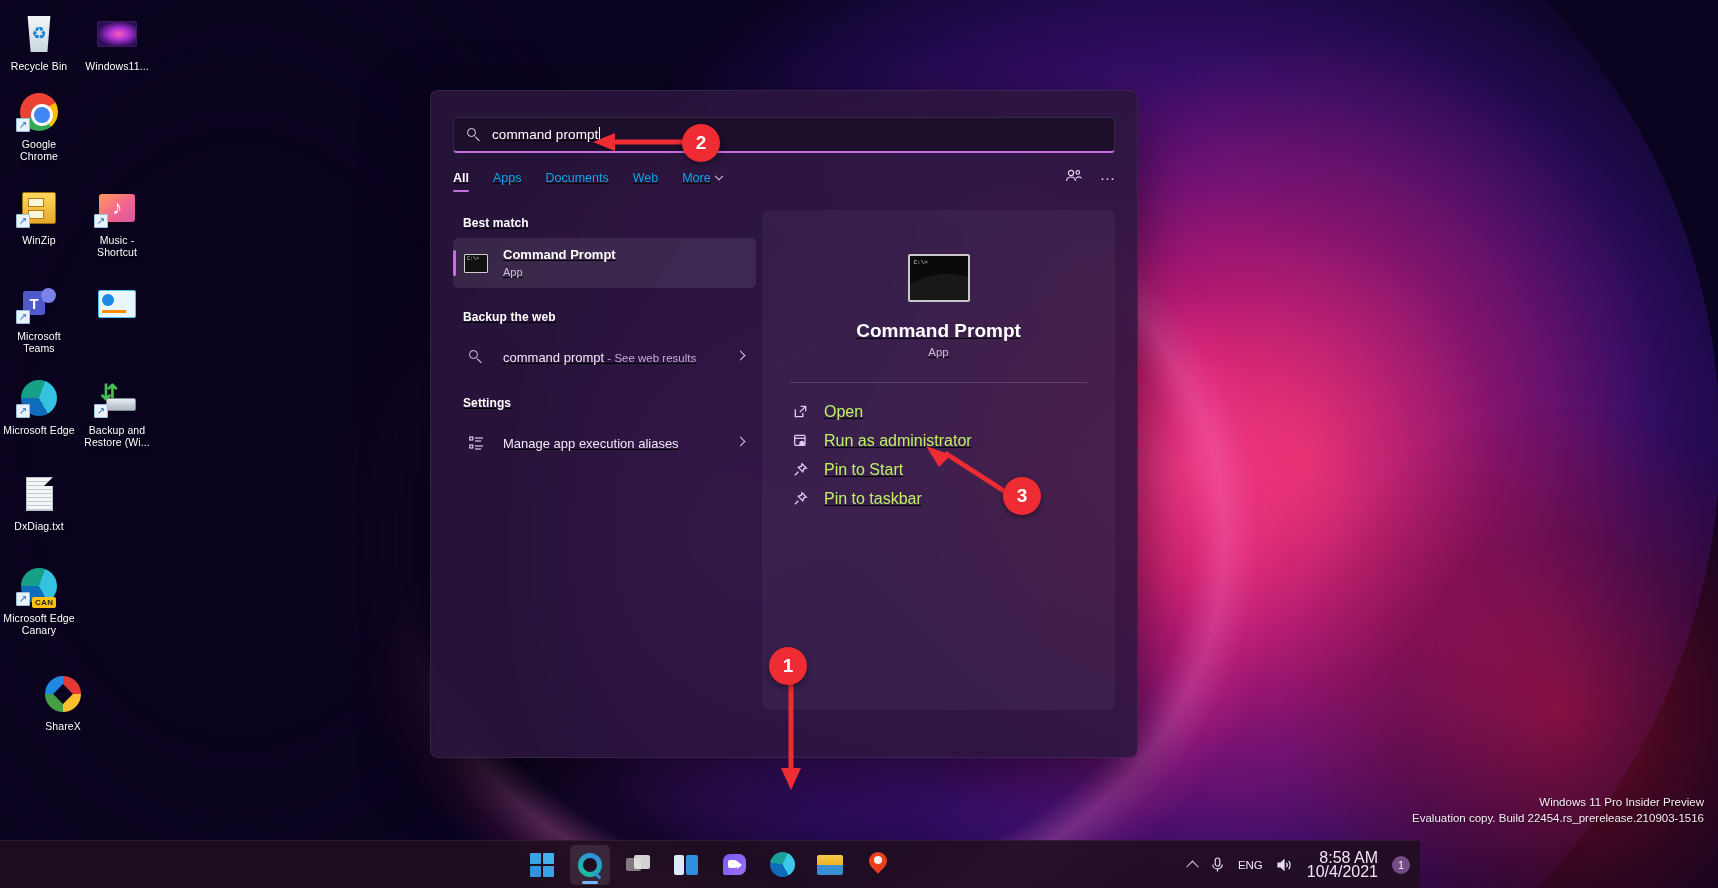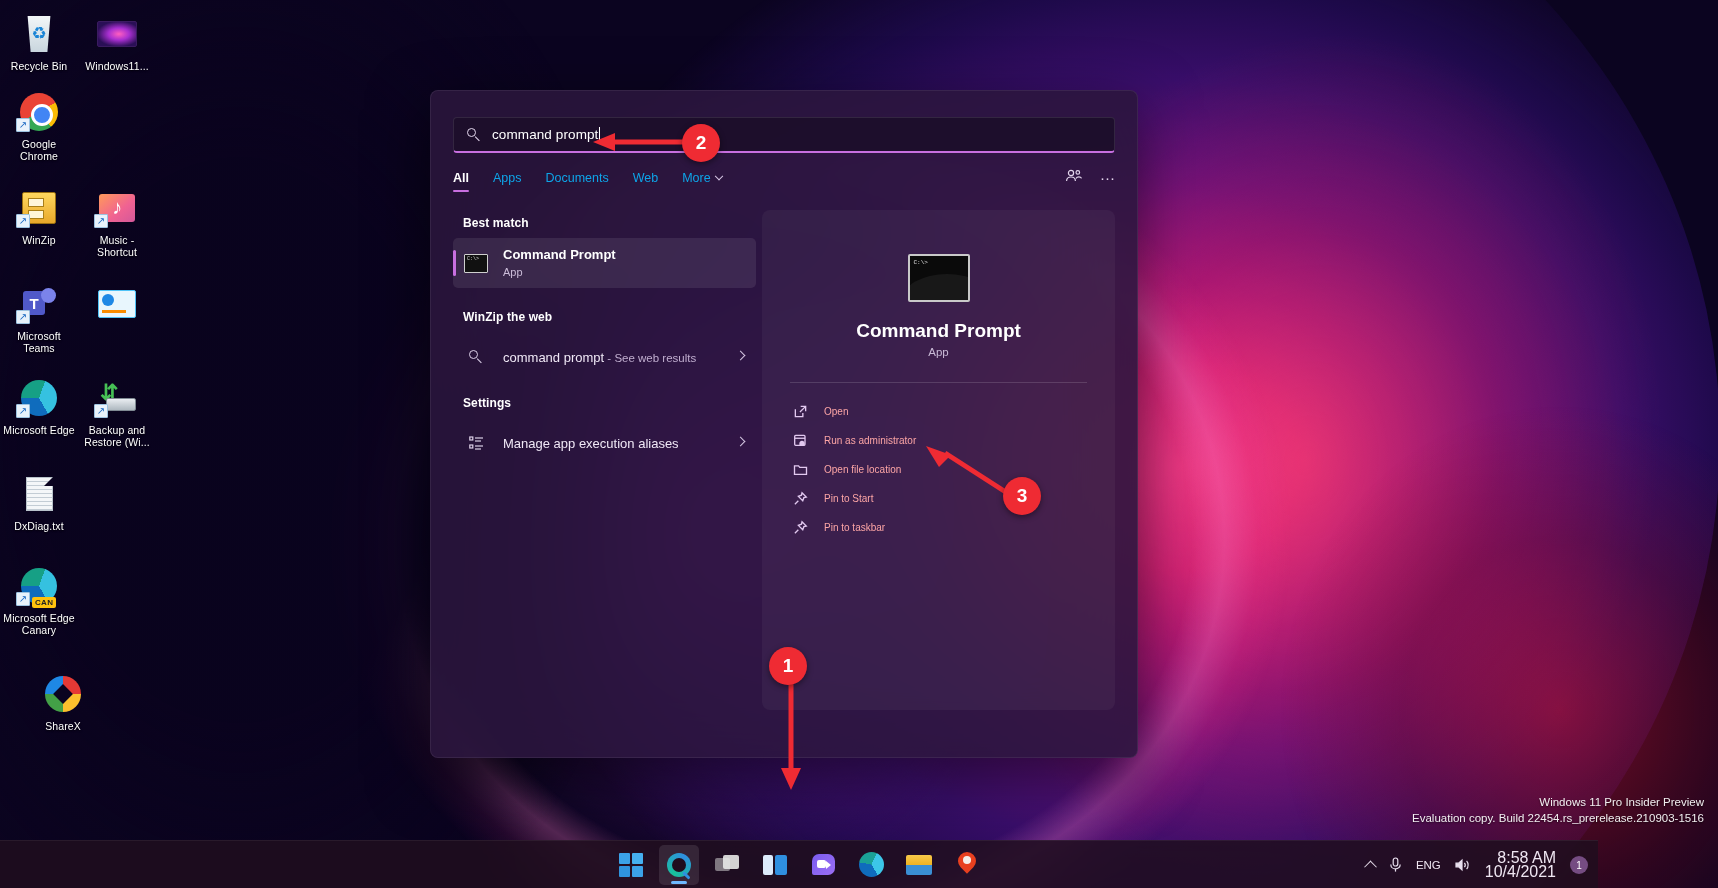--- a/index.html
+++ b/index.html
@@ -206,20 +206,21 @@
   
   #search-panel {
     position: absolute; left: 430px; top: 90px;
     width: 708px; height: 668px;
     background: rgba(42,22,60,.88);
     backdrop-filter: blur(36px);
     border-radius: 8px;
     border: 1px solid rgba(255,255,255,.07);
     box-shadow: 0 18px 60px rgba(0,0,0,.55);
     overflow: hidden;
+    text-decoration: underline;
   }
   #search-box-wrap { padding: 26px 22px 0 22px; }
   #search-box {
     height: 36px; background: rgba(28,14,42,.92);
     border: 1px solid rgba(255,255,255,.10);
     border-bottom: 2px solid #c86fe0;
     border-radius: 4px;
     display: flex; align-items: center; padding: 0 12px;
   }
   #search-icon-magnifier {
@@ -354,21 +355,21 @@
   #action-list { margin-top: 14px; padding: 0 22px; }
   .action-row {
     display:flex; align-items:center; height: 29px;
     border-radius:4px; padding-left: 6px;
   }
   .action-icon {
     width: 20px; height: 20px; margin-right: 14px;
     display:flex; align-items:center; justify-content:center;
     color:#dfc9ec; font-size:13px; flex:0 0 auto;
   }
-  .action-label { font-size: 10px; color:#fca5a5; }
+  .action-label { font-size: 16px; color:#bef264; }
 
   svg.aic { width:15px; height:15px; stroke:#e2c9f0; fill:none; stroke-width:1.4; }
 
   
   .anno-badge {
     position:absolute; width:38px; height:38px; border-radius:50%;
     background:#ef2b33; color:#fff; font-size:19px; font-weight:bold;
     display:flex; align-items:center; justify-content:center;
     box-shadow: 0 2px 6px rgba(0,0,0,.45); z-index: 60;
   }
@@ -380,21 +381,21 @@
   
   #watermark {
     position:absolute; right: 14px; bottom: 62px;
     text-align: right; color: #ffffff; opacity: .93;
     font-size: 11.5px; line-height: 16px;
     text-shadow: 0 1px 2px rgba(0,0,0,.6);
   }
 
   
   #taskbar {
-    position:absolute; left:0; bottom:0; width:1598px; height:48px;
+    position:absolute; left:0; bottom:0; width:1420px; height:48px;
     background: rgba(32,14,30,.86);
     backdrop-filter: blur(30px);
     border-top: 1px solid rgba(255,255,255,.06);
     display:flex; align-items:center; justify-content:center;
   }
   #taskbar-center { display:flex; align-items:center; gap: 8px; }
   .tb-btn {
     width: 40px; height: 40px; border-radius: 5px;
     display:flex; align-items:center; justify-content:center;
     position: relative;
@@ -653,21 +654,21 @@
         <div class="result-row selected">
           <span class="row-icon">
               <span class="cmd-icon"></span>
             </span>
           <span class="row-text">
             <span class="row-title">Command Prompt</span>
             <span class="row-sub">App</span>
           </span>
         </div>
 
-        <div class="section-head" style="margin-top:22px;">WinZip the web</div>
+        <div class="section-head" style="margin-top:22px;">Backup the web</div>
         <div class="result-row">
           <span class="row-icon">
               <span class="search-mini">
                 <span class="mag"></span>
               </span>
             </span>
           <span class="row-single">
             <span>command prompt</span><span class="muted"> - See web results</span>
           </span>
           <span class="chev-right"></span>
@@ -717,28 +718,20 @@
             <span class="action-icon">
               <svg class="aic" viewBox="0 0 16 16">
                   <rect x="1.8" y="2.6" width="11" height="10.5" rx="1"></rect>
                   <path d="M1.8 5.6h11"></path>
                   <path d="M9.6 8.2c1.6 0 2.8 1.2 2.8 2.7v2.4H6.8v-2.4c0-1.5 1.2-2.7 2.8-2.7z" fill="#e2c9f0" stroke="none"></path>
                 </svg>
             </span>
             <span class="action-label">Run as administrator</span>
           </div>
 
-          <div class="action-row">
-            <span class="action-icon">
-              <svg class="aic" viewBox="0 0 16 16">
-                  <path d="M1.6 4.2h4.3l1.3 1.6h7.2v7.4H1.6z"></path>
-                </svg>
-            </span>
-            <span class="action-label">Open file location</span>
-          </div>
 
           <div class="action-row">
             <span class="action-icon">
               <svg class="aic" viewBox="0 0 16 16">
                   <path d="M9.6 1.9l4.6 4.6-2.6.6-1.2 3.3-4.7-4.7 3.3-1.2z"></path>
                   <path d="M5.7 10.4L2 14.1"></path>
                 </svg>
             </span>
             <span class="action-label">Pin to Start</span>
           </div>

